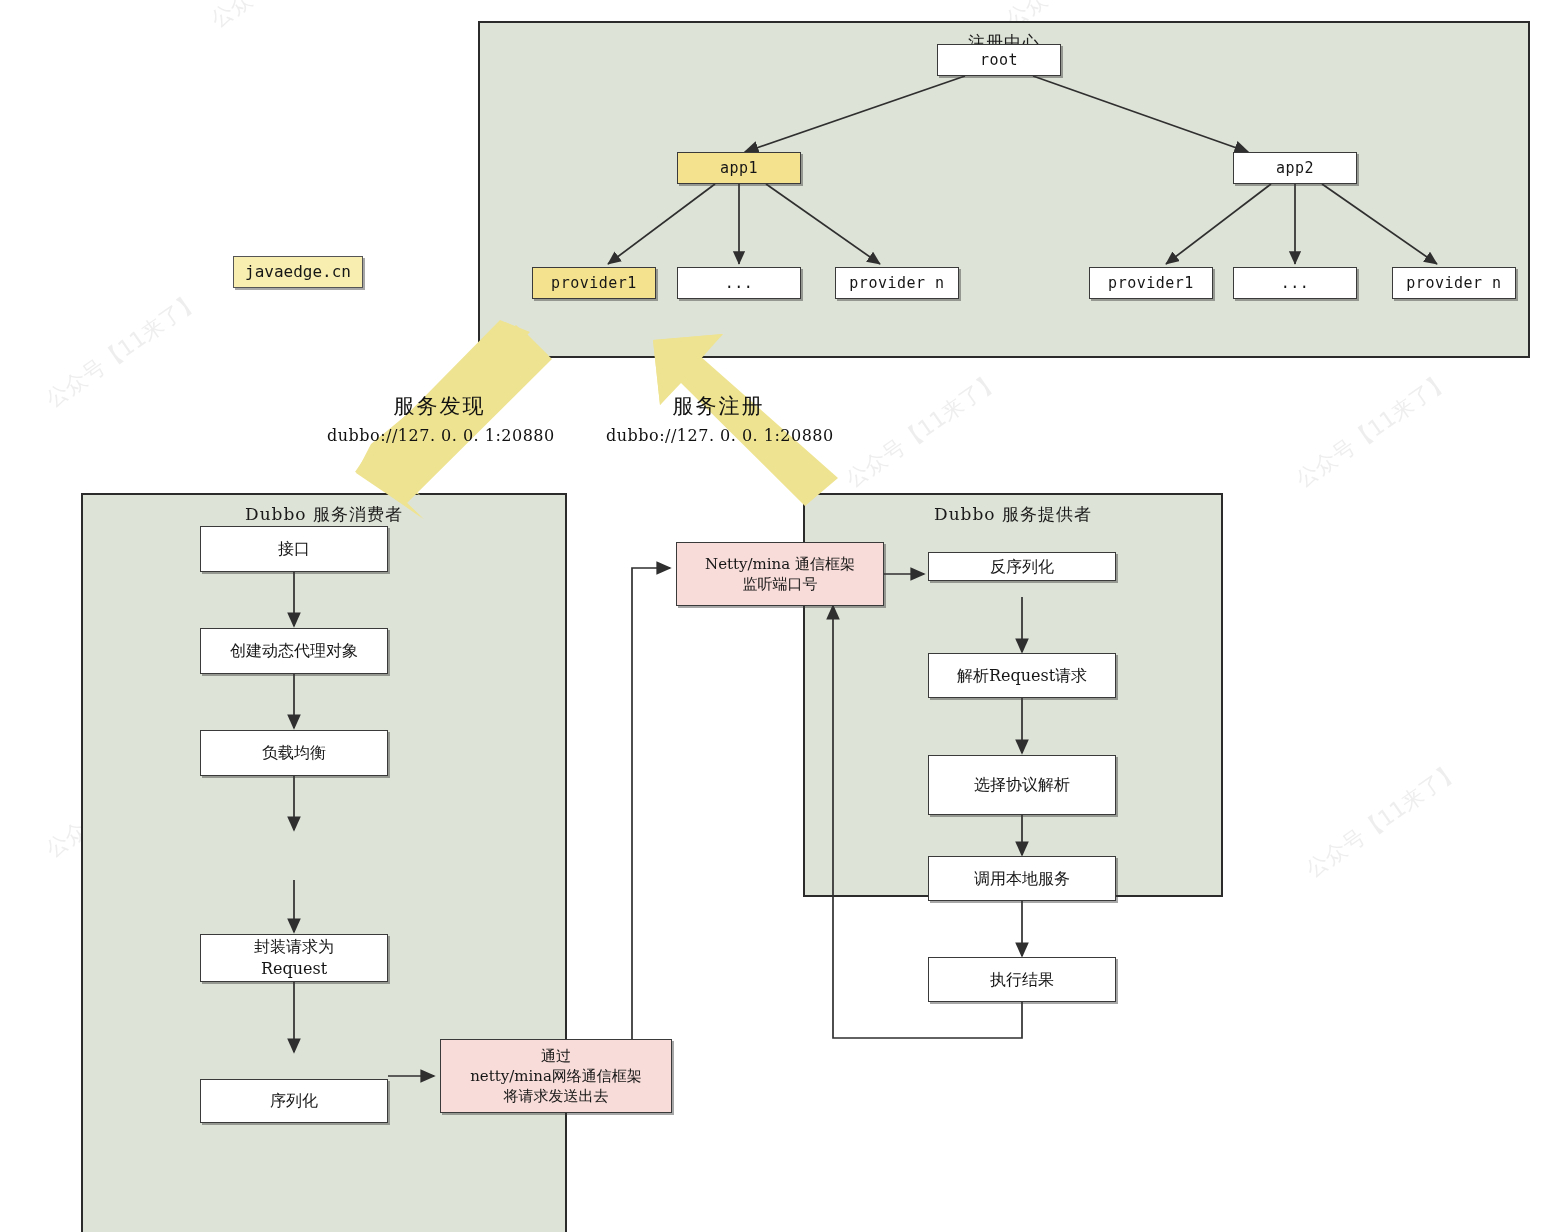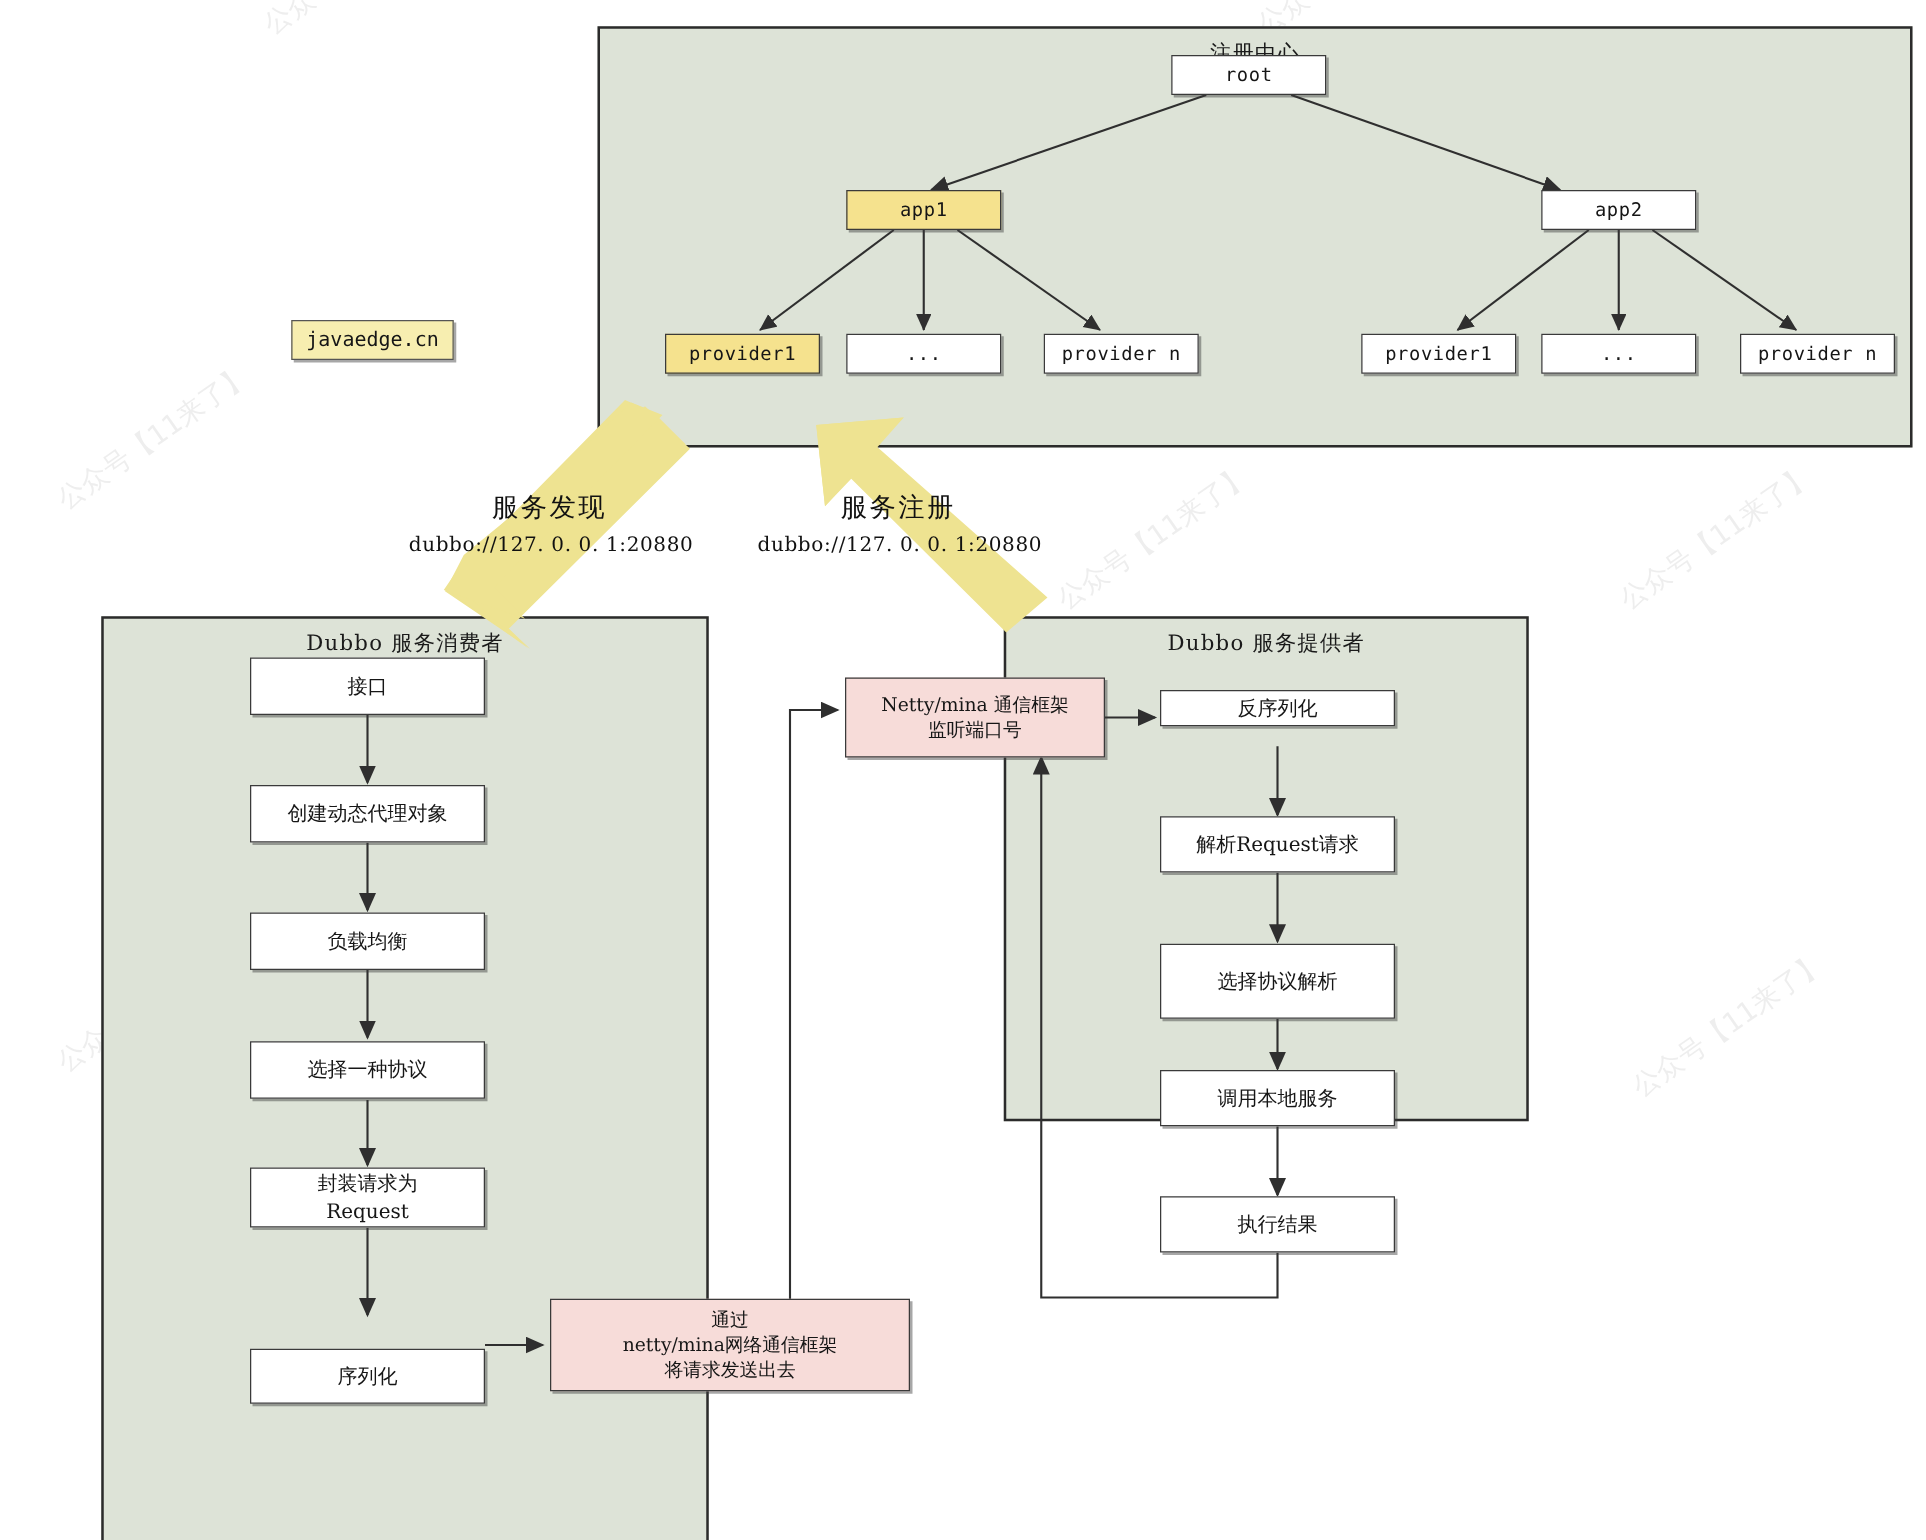--- a/index.html
+++ b/index.html
@@ -225,26 +225,25 @@
     <span class="l2">dubbo://127. 0. 0. 1:20880</span>
   </div>
   <div class="flow-label" style="left:606px; top:392px; width:225px;">
     <span class="l1">服务注册</span>
     <span class="l2">dubbo://127. 0. 0. 1:20880</span>
   </div>
 
   <div class="node" style="left:200px; top:526px; width:188px; height:46px;">接口</div>
   <div class="node" style="left:200px; top:628px; width:188px; height:46px;">创建动态代理对象</div>
   <div class="node" style="left:200px; top:730px; width:188px; height:46px;">负载均衡</div>
-  <div class="node" style="left:200px; top:833px; width:188px; height:46px;">选择一种协议</div>
   <div class="node" style="left:200px; top:934px; width:188px; height:48px;">封装请求为
 Request</div>
   <div class="node" style="left:200px; top:1054px; width:188px; height:44px;margin-top:25px;">序列化</div>
 
-  <div class="node pink" style="left:440px; top:1039px; width:288px; height:74px; font-size:15px;text-align:center;">通过
+  <div class="node pink" style="left:440px; top:1039px; width:232px; height:74px; font-size:15px;text-align:center;">通过
 netty/mina网络通信框架
 将请求发送出去</div>
 
   <div class="node pink" style="left:676px; top:542px; width:208px; height:64px; font-size:15px;">Netty/mina 通信框架
 监听端口号</div>
 
   <div class="node" style="left:928px; top:552px; width:188px; height:29px;">反序列化</div>
   <div class="node" style="left:928px; top:653px; width:188px; height:45px;">解析Request请求</div>
   <div class="node" style="left:928px; top:755px; width:188px; height:60px;">选择协议解析</div>
   <div class="node" style="left:928px; top:856px; width:188px; height:45px;">调用本地服务</div>

